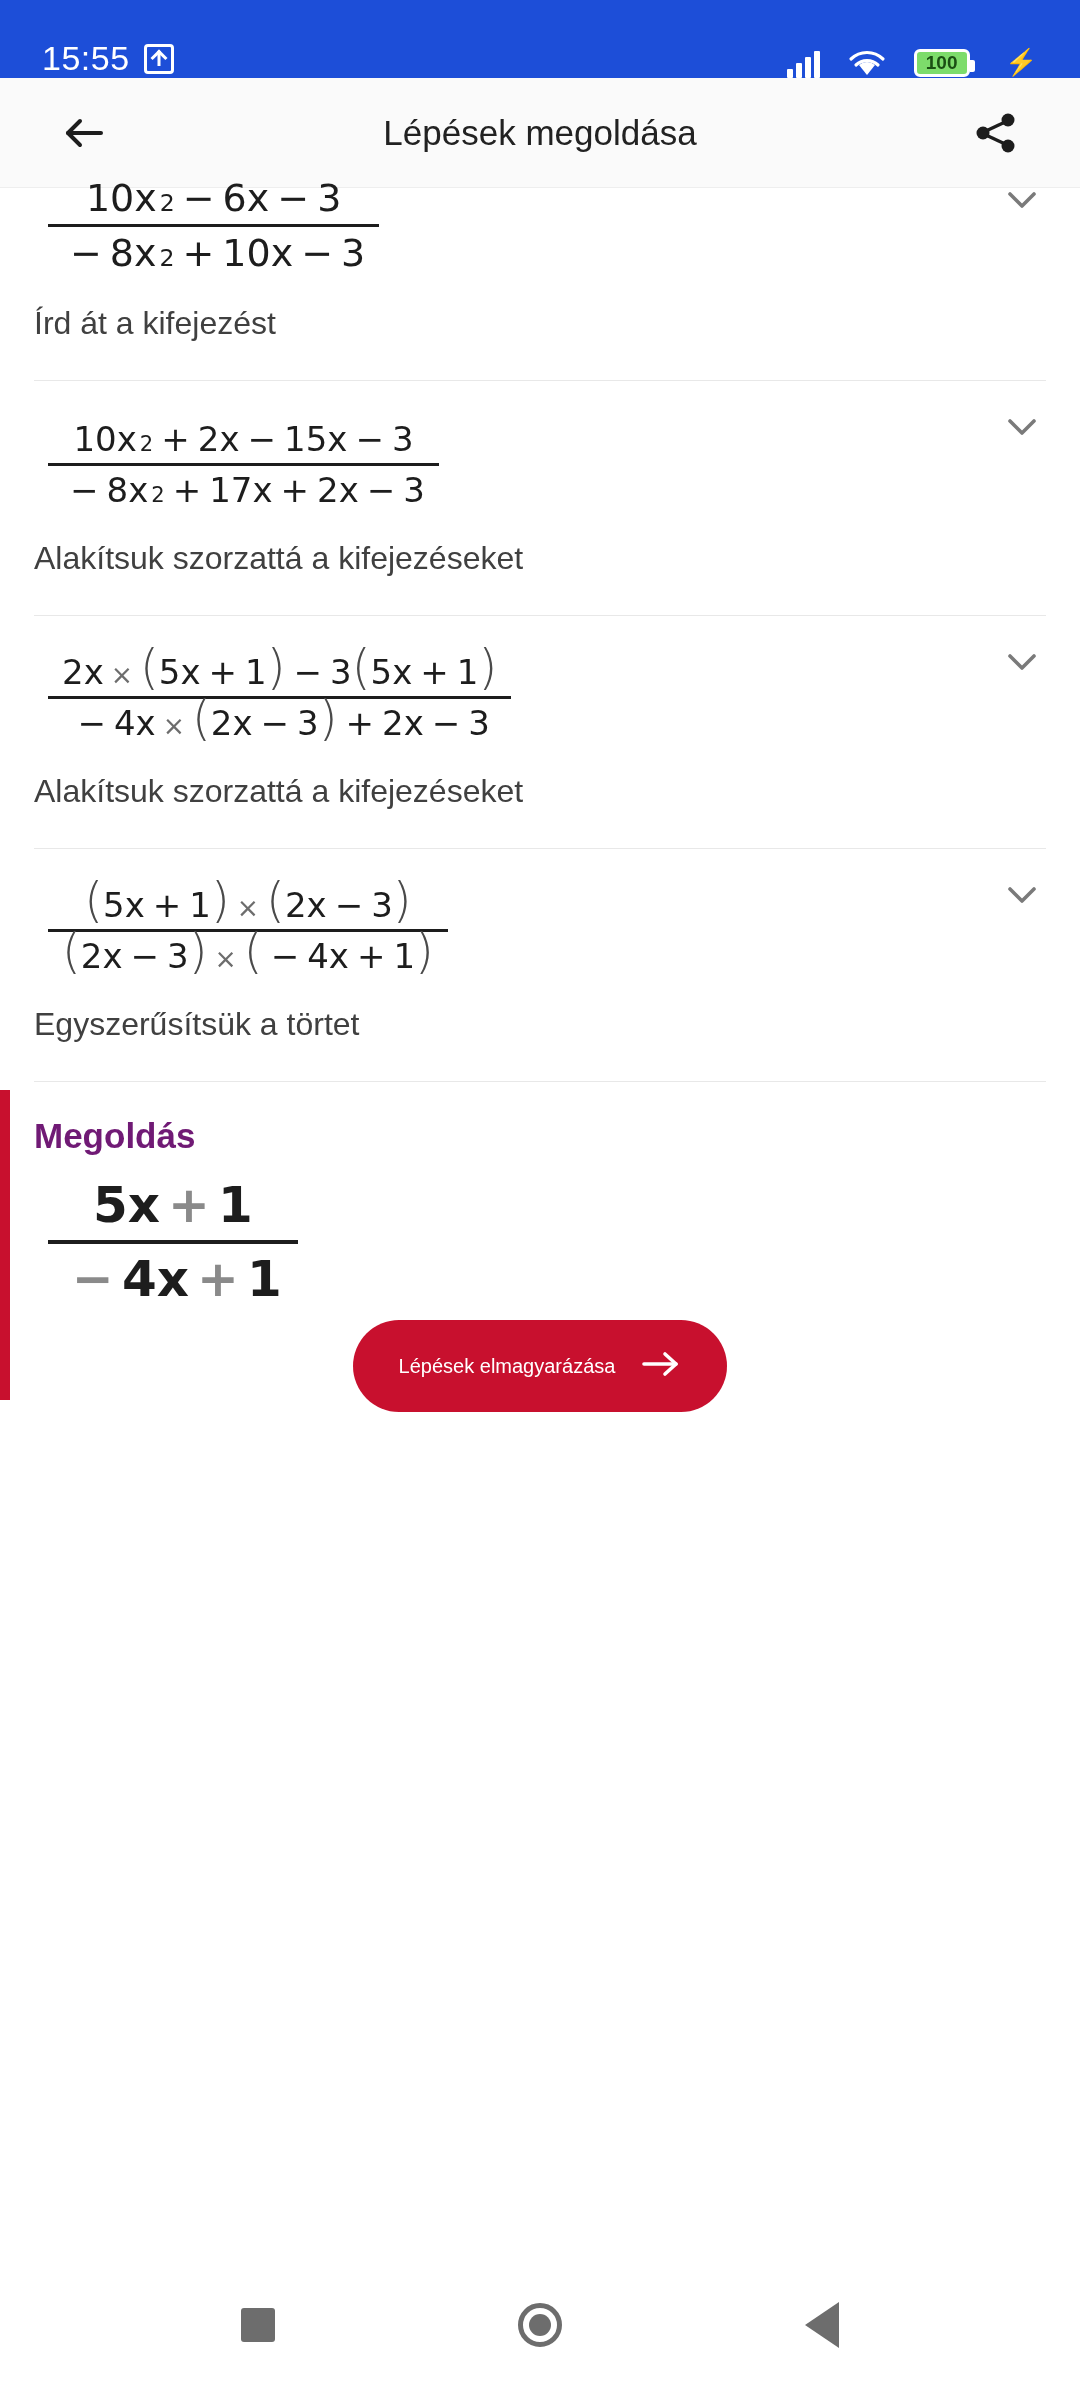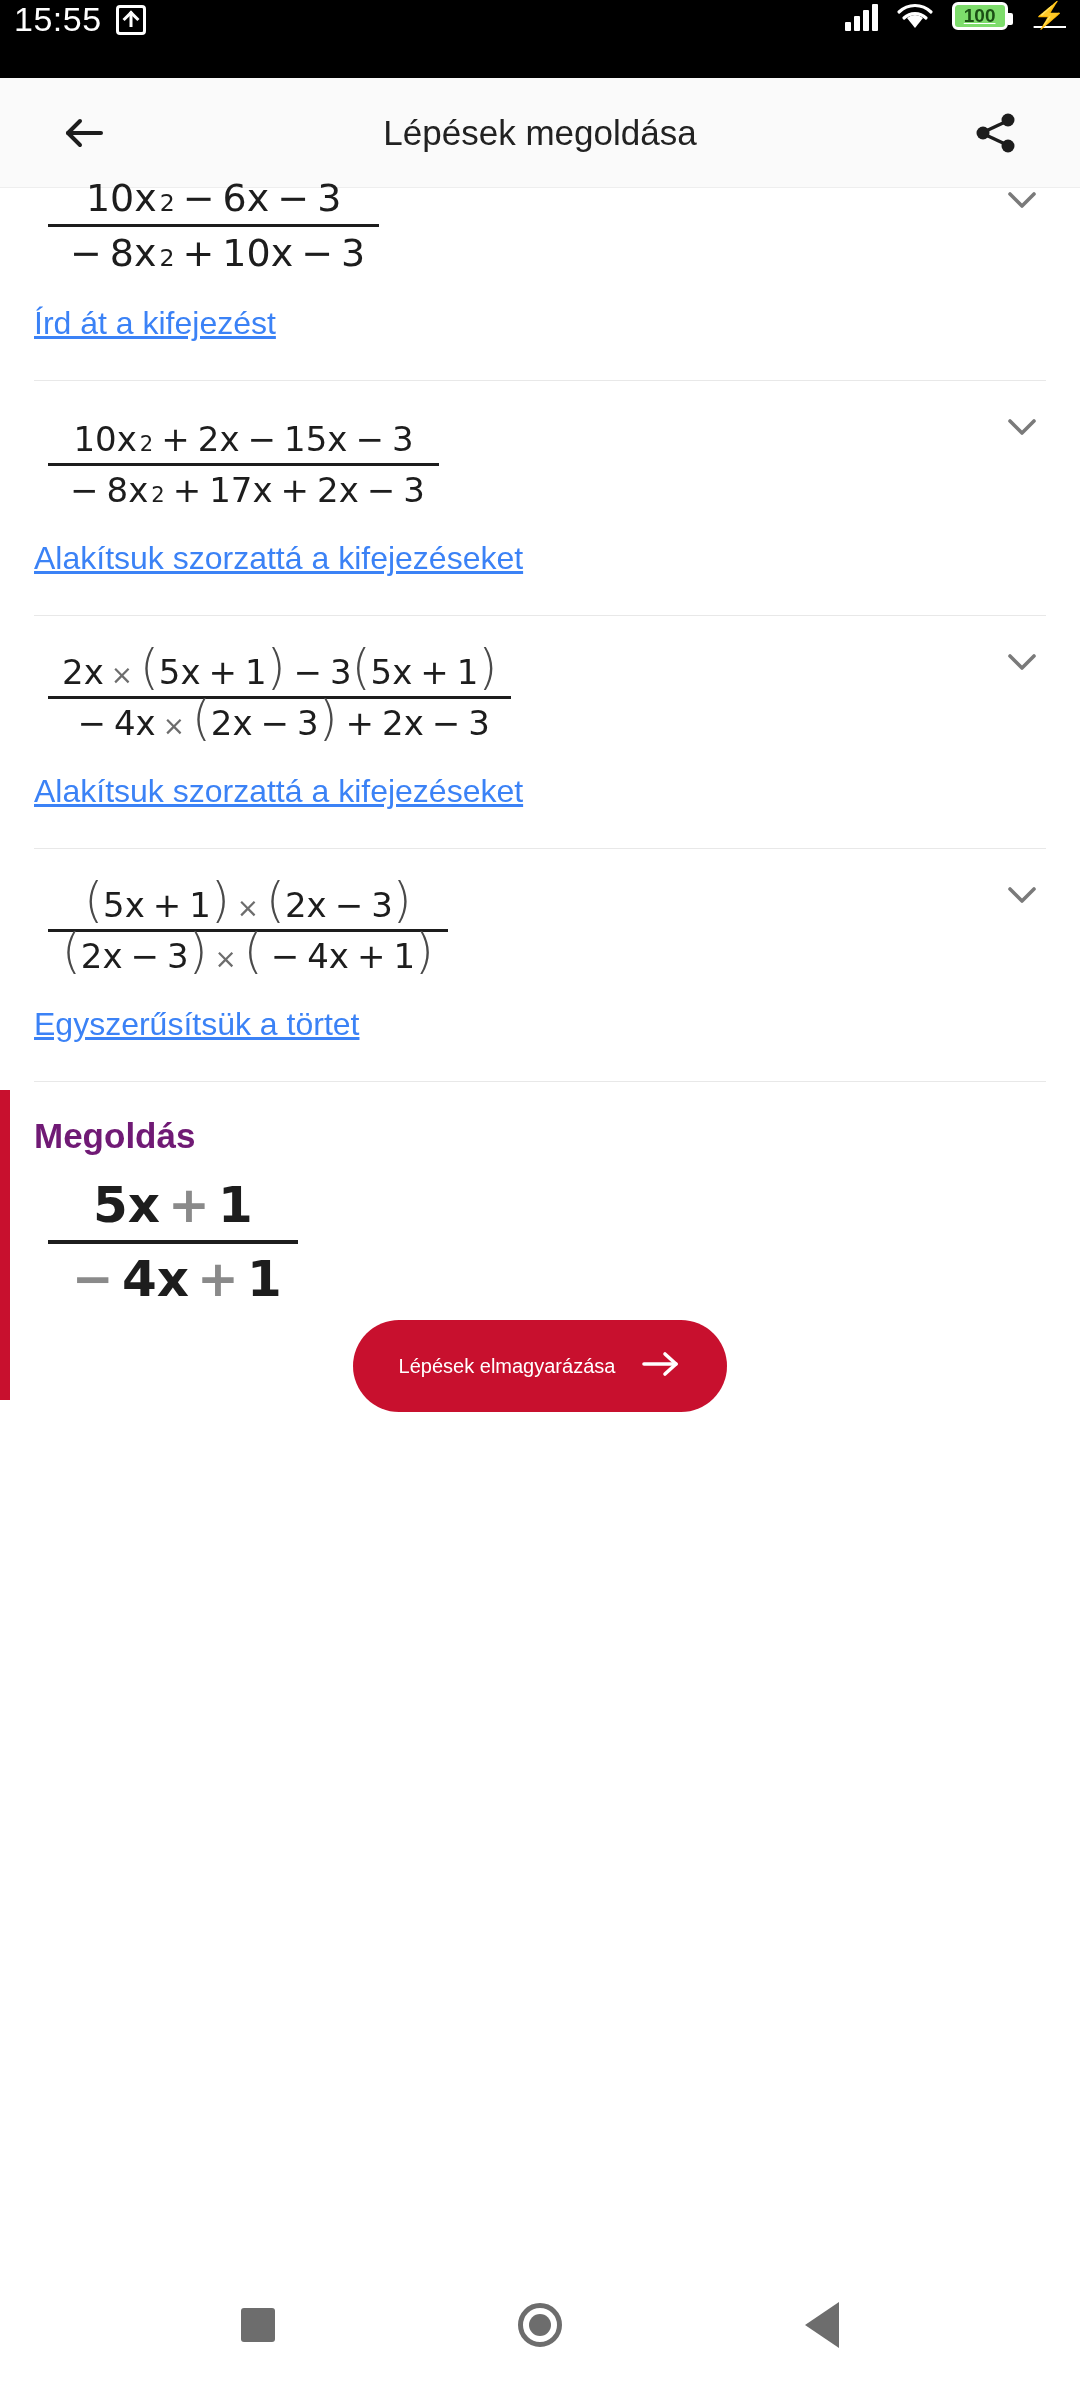--- a/index.html
+++ b/index.html
@@ -8,25 +8,25 @@
     width: 1080px; height: 2400px;
     background: #ffffff;
     font-family: "Liberation Sans", sans-serif;
     overflow: hidden;
     position: relative;
   }
 
   
   .statusbar {
     height: 78px;
-    background: #000000;
+    background: #1d4ed8;
     display: flex;
-    align-items: flex-start;
+    align-items: flex-end;
     justify-content: space-between;
-    padding: 0 14px;
+    padding: 0 42px;
     color: #ffffff;
   }
   .status-left { display: flex; align-items: center; gap: 14px; }
   .status-time { font-size: 34px; letter-spacing: 0.5px; }
   .upload-icon {
     width: 30px; height: 30px;
     border: 3px solid #ffffff;
     border-radius: 4px;
     position: relative;
   }
@@ -40,21 +40,21 @@
   }
   .upload-icon::after {
     content: "";
     position: absolute;
     left: 50%; top: 5px;
     width: 9px; height: 9px;
     border-left: 3px solid #fff;
     border-top: 3px solid #fff;
     transform: translateX(-50%) rotate(45deg);
   }
-  .status-right { display: flex; align-items: center; gap: 18px; text-decoration: underline; }
+  .status-right { display: flex; align-items: center; gap: 28px; }
   .signal { display: flex; align-items: flex-end; gap: 3px; height: 30px; }
   .signal i { display:block; width: 6px; background: #ffffff; border-radius:1px; }
   .signal i:nth-child(1){ height: 9px; }
   .signal i:nth-child(2){ height: 15px; }
   .signal i:nth-child(3){ height: 21px; }
   .signal i:nth-child(4){ height: 27px; }
   .wifi { width: 38px; height: 30px; position: relative; }
   .battery {
     width: 56px; height: 28px;
     border: 3px solid #ffffff;
@@ -120,24 +120,23 @@
   .chevron {
     position: absolute;
     right: 38px;
     top: 18px;
     width: 40px; height: 40px;
     cursor: pointer;
   }
   .chevron svg { width: 40px; height: 40px; }
   .step-caption {
     font-size: 32px;
-    color: #3b82f6;
+    color: #404040;
     margin-top: 26px;
     margin-bottom: 4px;
-    text-decoration: underline;
   }
 
   
   .math {
     font-family: "DejaVu Sans", sans-serif;
     color: #1d1d1d;
     display: flex;
     align-items: center;
   }
   .frac {

